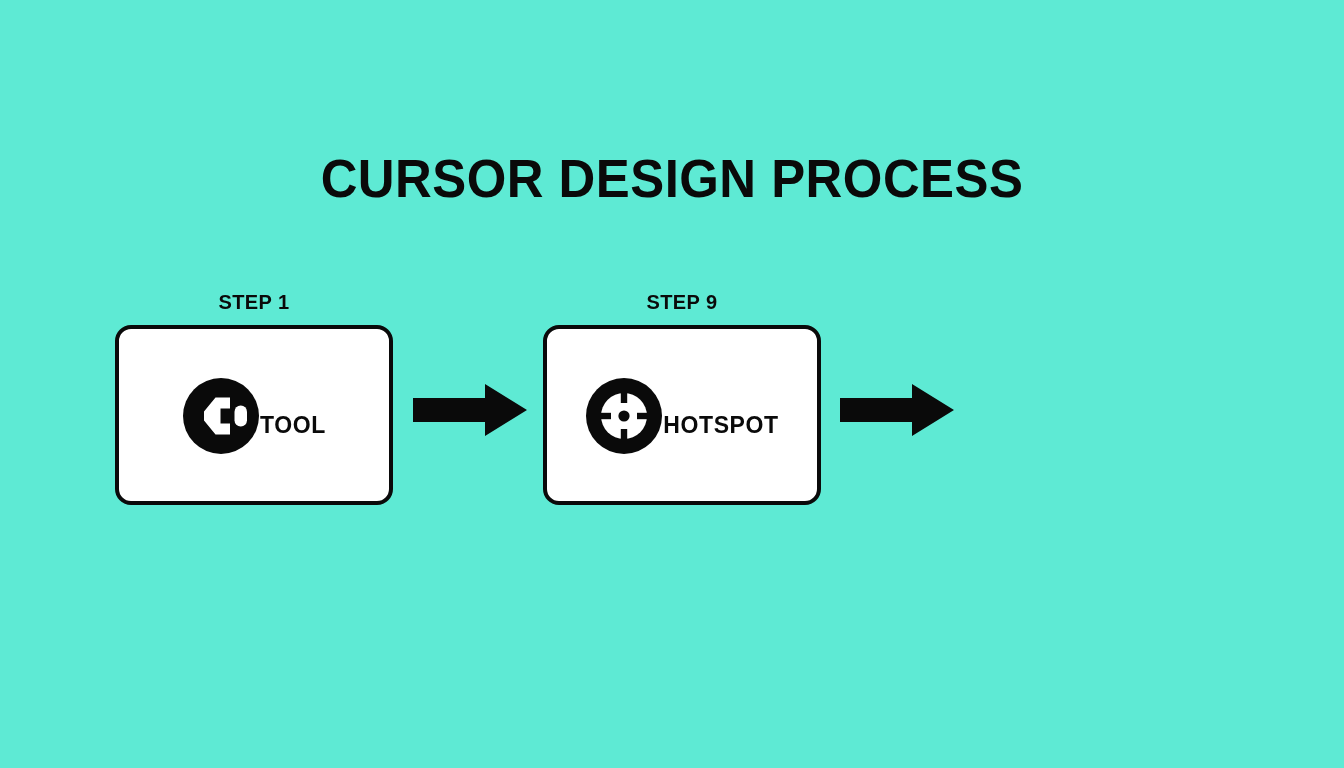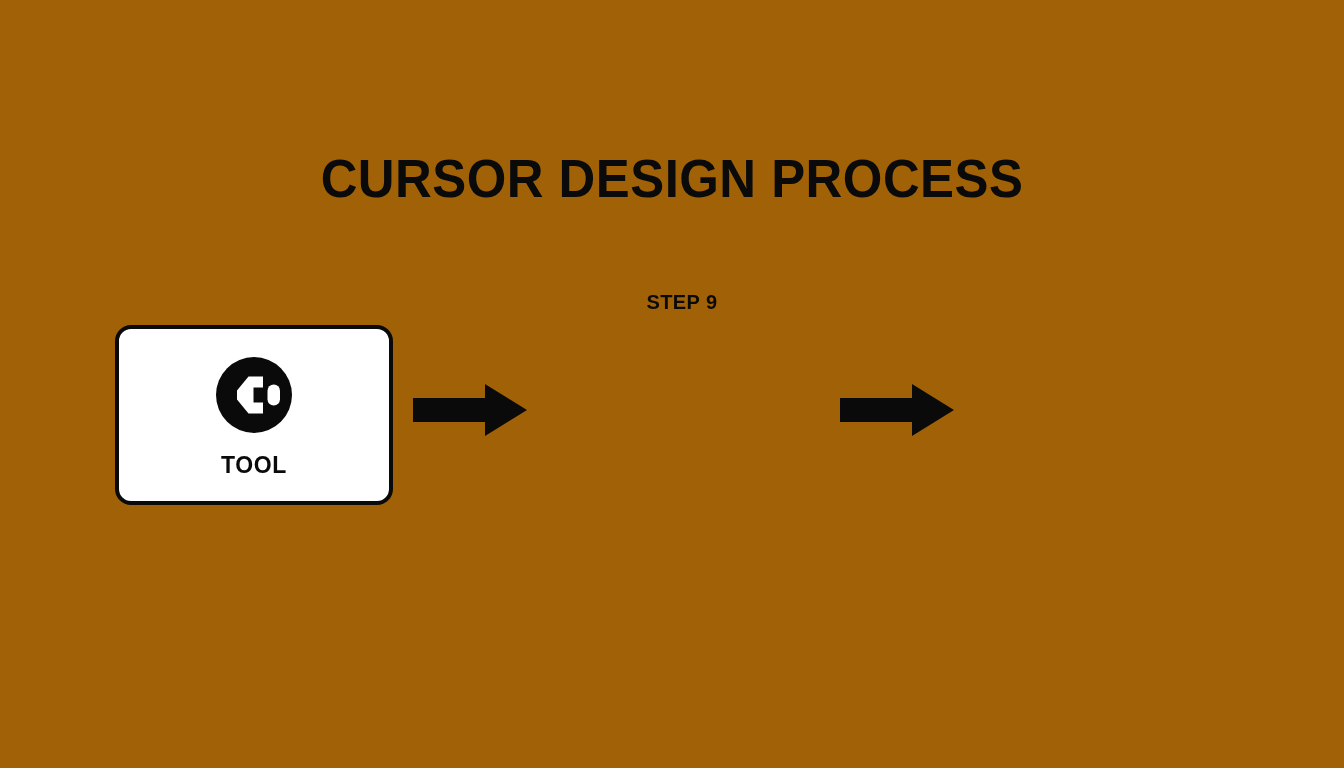--- a/index.html
+++ b/index.html
@@ -13,21 +13,21 @@
     background: #fdfdfd;
     font-family: "Liberation Sans", sans-serif;
     color: #0a0a0a;
     overflow: hidden;
   }
 
   .slide {
     position: relative;
     width: 1344px;
     height: 768px;
-    background: #a16207;
+    background: #5eead4;
   }
 
   
   .title {
     position: absolute;
     left: 0;
     top: 152px;
     width: 1344px;
     text-align: center;
     font-size: 53px;
@@ -76,21 +76,21 @@
     position: absolute;
     top: 33px;
     left: 0;
     width: 278px;
     height: 180px;
     box-sizing: border-box;
     border: 4px solid #0a0a0a;
     border-radius: 16px;
     background: #ffffff;
     display: flex;
-    flex-direction: column;
+    flex-direction: row;
     align-items: center;
     justify-content: center;
   }
 
   .icon-wrap {
     width: 78px;
     height: 78px;
     display: block;
     margin-top: 2px;
   }
@@ -120,20 +120,21 @@
 </head>
 <body>
 
 <div class="slide">
 
   <div class="title">CURSOR DESIGN PROCESS</div>
 
   <div class="flow">
 
     <div class="step step-1">
+      <div class="step-label">STEP 1</div>
 
       <div class="card">
         <span class="icon-wrap">
           <svg width="78" height="78" viewBox="0 0 78 78" aria-hidden="true">
             <circle cx="39" cy="39" r="38" fill="#0a0a0a"></circle>
 
             <path d="M33.5 20.5 L48 20.5 L48 31.5 L38.5 31.5 L38.5 46.5 L48 46.5 L48 57.5 L33.5 57.5 L22 43.5 L22 34.5 Z" fill="#ffffff"></path>
 
             <rect x="52.5" y="28.5" width="12.5" height="21" rx="6.2" fill="#ffffff"></rect>
           </svg>
@@ -144,20 +145,35 @@
 
     <div class="arrow arrow-1">
       <svg width="114" height="56" viewBox="0 0 114 56" aria-hidden="true">
         <path d="M0 16 L72 16 L72 2 L114 28 L72 54 L72 40 L0 40 Z" fill="#0a0a0a"></path>
       </svg>
     </div>
 
     <div class="step step-2">
       <div class="step-label">STEP 9</div>
 
+      <div class="card">
+        <span class="icon-wrap">
+          <svg width="78" height="78" viewBox="0 0 78 78" aria-hidden="true">
+            <circle cx="39" cy="39" r="38" fill="#0a0a0a"></circle>
+            <circle cx="39" cy="39" r="23" fill="#ffffff"></circle>
+
+            <rect x="35.8" y="15" width="6.4" height="11" fill="#0a0a0a"></rect>
+            <rect x="35.8" y="52" width="6.4" height="11" fill="#0a0a0a"></rect>
+            <rect x="15" y="35.8" width="11" height="6.4" fill="#0a0a0a"></rect>
+            <rect x="52" y="35.8" width="11" height="6.4" fill="#0a0a0a"></rect>
+            <circle cx="39" cy="39" r="5.6" fill="#0a0a0a"></circle>
+          </svg>
+        </span>
+        <div class="card-label">HOTSPOT</div>
+      </div>
     </div>
 
     <div class="arrow arrow-2">
       <svg width="114" height="56" viewBox="0 0 114 56" aria-hidden="true">
         <path d="M0 16 L72 16 L72 2 L114 28 L72 54 L72 40 L0 40 Z" fill="#0a0a0a"></path>
       </svg>
     </div>
 
 
   </div>

